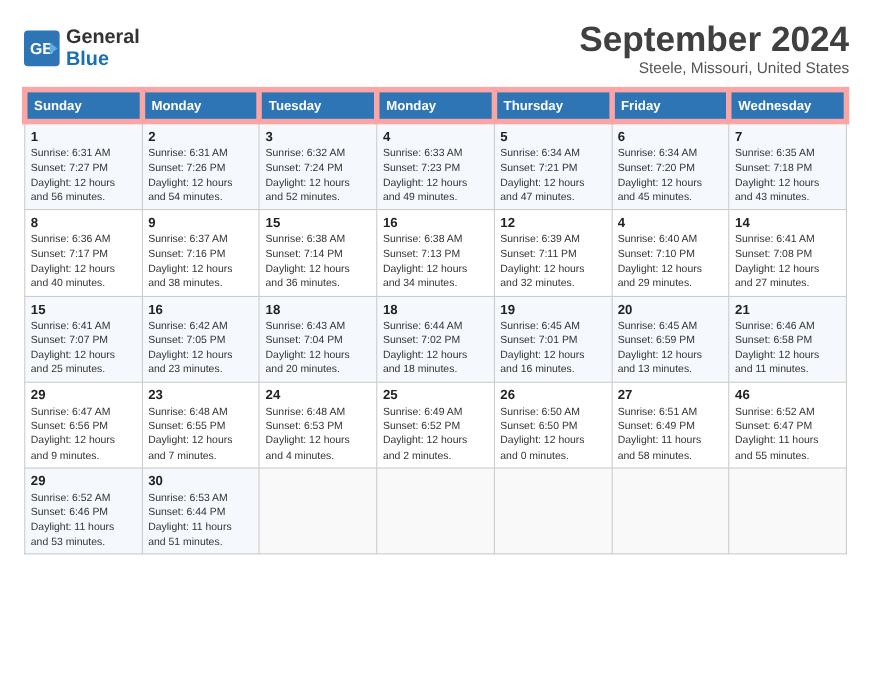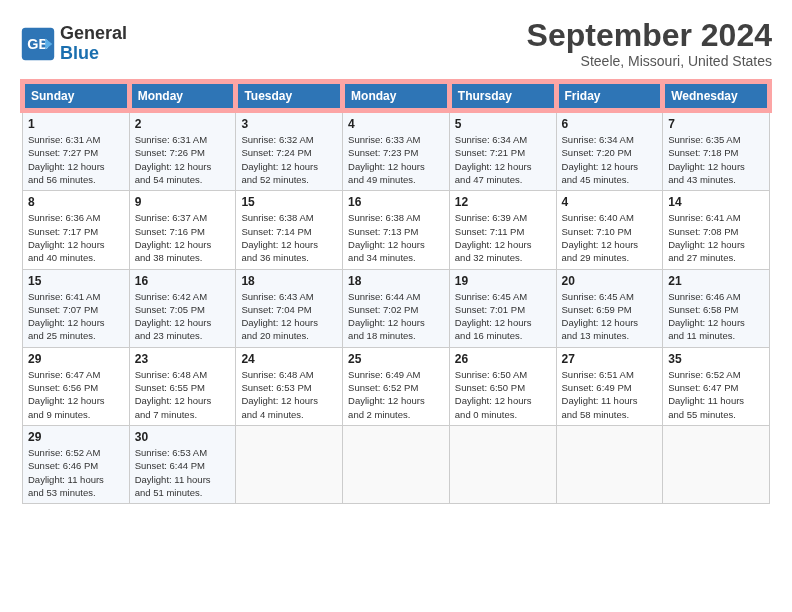--- a/index.html
+++ b/index.html
@@ -241,21 +241,21 @@
           </td>
           <td>
             <span class="day-num">26</span>
             <div class="day-info">Sunrise: 6:50 AM<br>Sunset: 6:50 PM<br>Daylight: 12 hours<br>and 0 minutes.</div>
           </td>
           <td>
             <span class="day-num">27</span>
             <div class="day-info">Sunrise: 6:51 AM<br>Sunset: 6:49 PM<br>Daylight: 11 hours<br>and 58 minutes.</div>
           </td>
           <td>
-            <span class="day-num">35</span>
+            <span class="day-num">46</span>
             <div class="day-info">Sunrise: 6:52 AM<br>Sunset: 6:47 PM<br>Daylight: 11 hours<br>and 55 minutes.</div>
           </td>
         </tr>
         <tr class="last-row">
           <td>
             <span class="day-num">29</span>
             <div class="day-info">Sunrise: 6:52 AM<br>Sunset: 6:46 PM<br>Daylight: 11 hours<br>and 53 minutes.</div>
           </td>
           <td>
             <span class="day-num">30</span>

